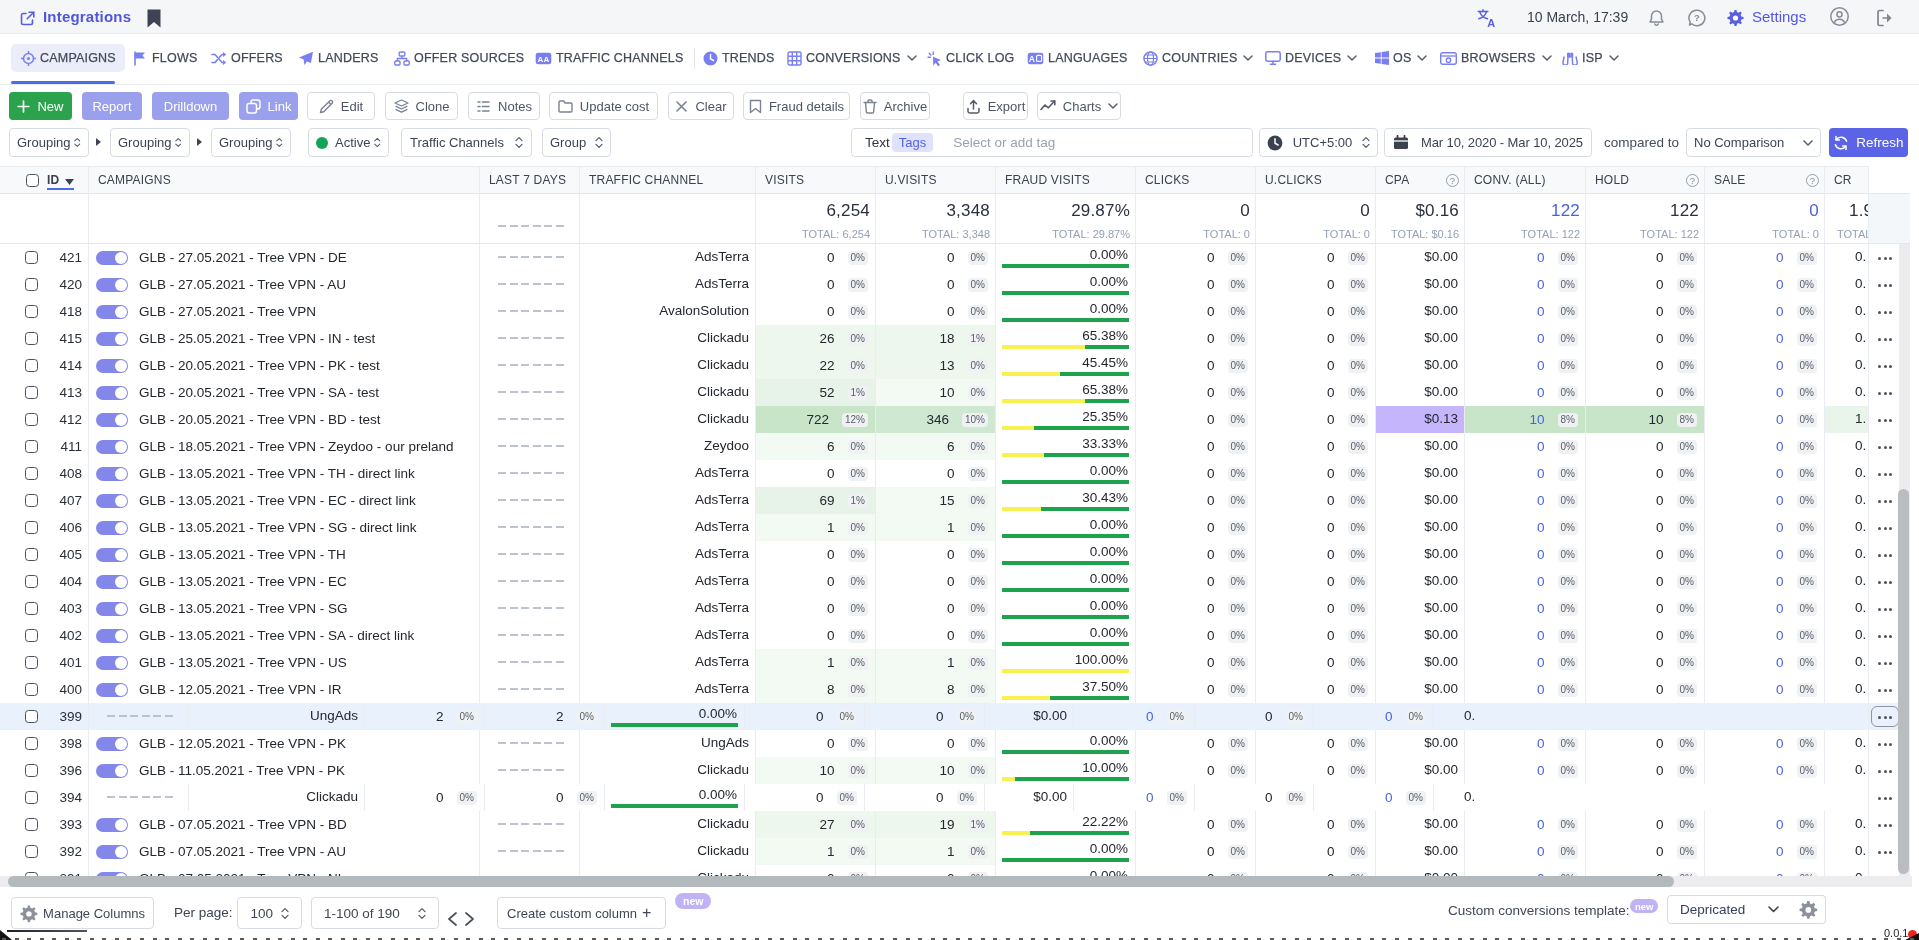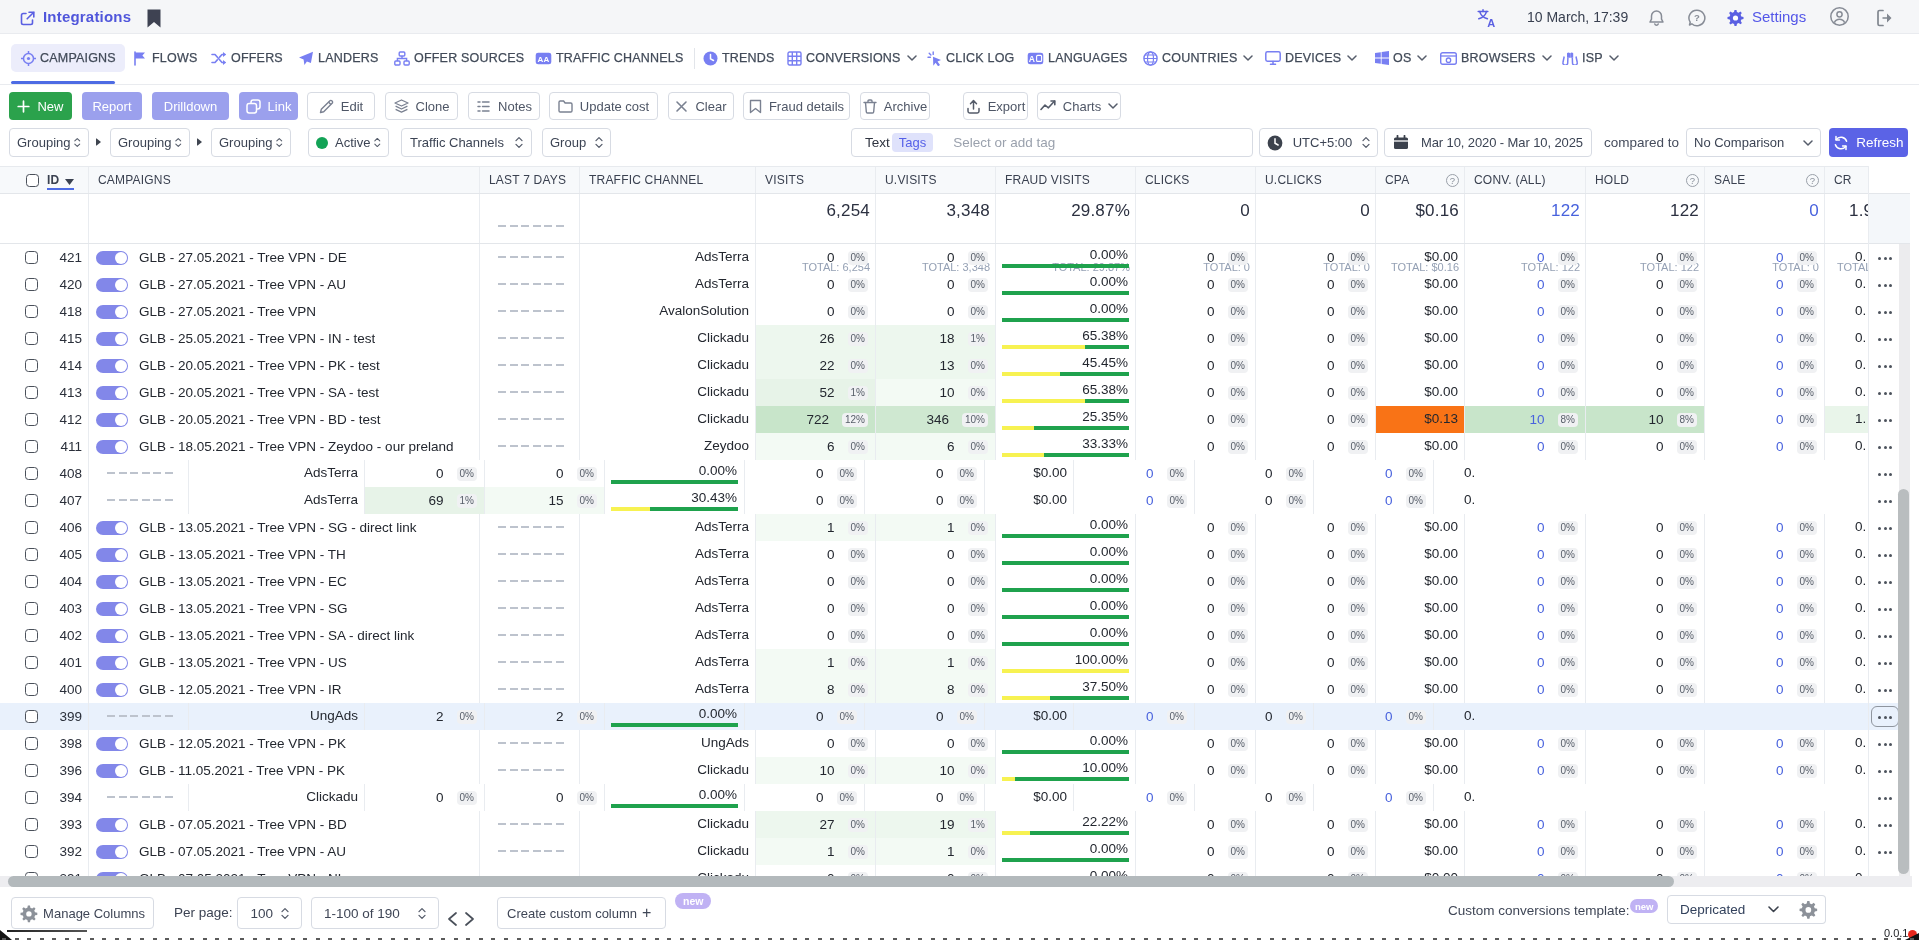--- a/index.html
+++ b/index.html
@@ -31,21 +31,21 @@
 .table { position:absolute; left:0; top:166px; width:1919px; }
 .thead { display:flex; height:28px; background:#f7f9fb; border-top:1px solid #e7eaee; border-bottom:1px solid #e3e6ea; position:relative; }
 .hc { position:relative; height:100%; display:flex; align-items:center; font-size:12px; font-weight:400; color:#3a4150; letter-spacing:.2px; }
 .hlab { padding-left:9px; white-space:nowrap; }
 .bl { border-left:1px solid #e9ecf0; }
 .qm { position:absolute; right:5px; top:7px; width:13px; height:13px; border:1px solid #9aa0a9; border-radius:50%; font-size:9.5px; color:#888f99; display:flex; align-items:center; justify-content:center; }
 .trow { display:flex; }
 .totals { height:50px; background:#fff; border-bottom:1px solid #e3e6ea; }
 .tc { position:relative; height:100%; }
 .tbig { font-size:17px; color:#2b3040; text-align:right; padding:7px 5px 0 0; letter-spacing:.2px; }
-.tsm { font-size:11px; color:#94a0b4; text-align:right; padding:7px 5px 0 0;margin-top:33px; }
+.tsm { font-size:11px; color:#94a0b4; text-align:right; padding:7px 5px 0 0; }
 .rows { position:relative; height:633px; overflow:hidden; }
 .drow { display:flex; height:27px; }
 .drow.sel { background:#e9f1fc; }
 .dc { position:relative; height:27px; }
 .idt { position:absolute; right:6px; top:6px; font-size:13.5px; color:#2a2f3a; }
 .cb { position:absolute; width:13px; height:13px; border:1.5px solid #4a505a; border-radius:3.5px; background:#fff; }
 .camp { display:flex; align-items:center; }
 .tog { margin-left:7px; width:32px; height:14px; background:#8287e9; border-radius:7px; position:relative; flex:none; }
 .tog i { position:absolute; right:1px; top:1px; width:12px; height:12px; background:#fff; border-radius:50%; }
 .cname { margin-left:11px; font-size:13.5px; color:#23272f; white-space:nowrap; overflow:hidden; }
@@ -860,21 +860,21 @@
           <div class="fb" style="background:linear-gradient(90deg,#f7f251 0 25.4%,#1fa24d 25.4% 100%)"></div>
         </div>
         <div class="dc bl num" style="width:120px">
           <span class="n">0</span>
           <span class="pill">0%</span>
         </div>
         <div class="dc bl num" style="width:120px">
           <span class="n">0</span>
           <span class="pill">0%</span>
         </div>
-        <div class="dc bl cpa" style="width:89px;background:#f97316">$0.13</div>
+        <div class="dc bl cpa" style="width:89px;background:#c4b5fd">$0.13</div>
         <div class="dc bl num" style="width:121px;background:#c8e5ca">
           <span class="n bluev">10</span>
           <span class="pill">8%</span>
         </div>
         <div class="dc bl num" style="width:119px;background:#c8e5ca">
           <span class="n">10</span>
           <span class="pill">8%</span>
         </div>
         <div class="dc bl num" style="width:120px">
           <span class="n bluev">0</span>
@@ -930,20 +930,26 @@
           <span class="n bluev">0</span>
           <span class="pill">0%</span>
         </div>
         <div class="dc bl crc" style="width:95px;">0.</div>
       </div>
       <div class="drow">
         <div class="dc" style="width:88px">
           <span class="cb" style="left:25px;top:7px"></span>
           <span class="idt">408</span>
         </div>
+        <div class="dc bl camp" style="width:391px">
+          <span class="tog">
+            <i></i>
+          </span>
+          <span class="cname">GLB - 13.05.2021 - Tree VPN - TH - direct link</span>
+        </div>
         <div class="dc bl" style="width:100px">
           <div class="dash" style="margin-top:12px"></div>
         </div>
         <div class="dc bl chan" style="width:176px">AdsTerra</div>
         <div class="dc bl num" style="width:120px;">
           <span class="n">0</span>
           <span class="pill">0%</span>
         </div>
         <div class="dc bl num" style="width:120px;">
           <span class="n">0</span>
@@ -973,20 +979,26 @@
         <div class="dc bl num" style="width:120px">
           <span class="n bluev">0</span>
           <span class="pill">0%</span>
         </div>
         <div class="dc bl crc" style="width:95px;">0.</div>
       </div>
       <div class="drow">
         <div class="dc" style="width:88px">
           <span class="cb" style="left:25px;top:7px"></span>
           <span class="idt">407</span>
+        </div>
+        <div class="dc bl camp" style="width:391px">
+          <span class="tog">
+            <i></i>
+          </span>
+          <span class="cname">GLB - 13.05.2021 - Tree VPN - EC - direct link</span>
         </div>
         <div class="dc bl" style="width:100px">
           <div class="dash" style="margin-top:12px"></div>
         </div>
         <div class="dc bl chan" style="width:176px">AdsTerra</div>
         <div class="dc bl num" style="width:120px;background:#e7f3e8">
           <span class="n">69</span>
           <span class="pill">1%</span>
         </div>
         <div class="dc bl num" style="width:120px;background:#f3faf4">

